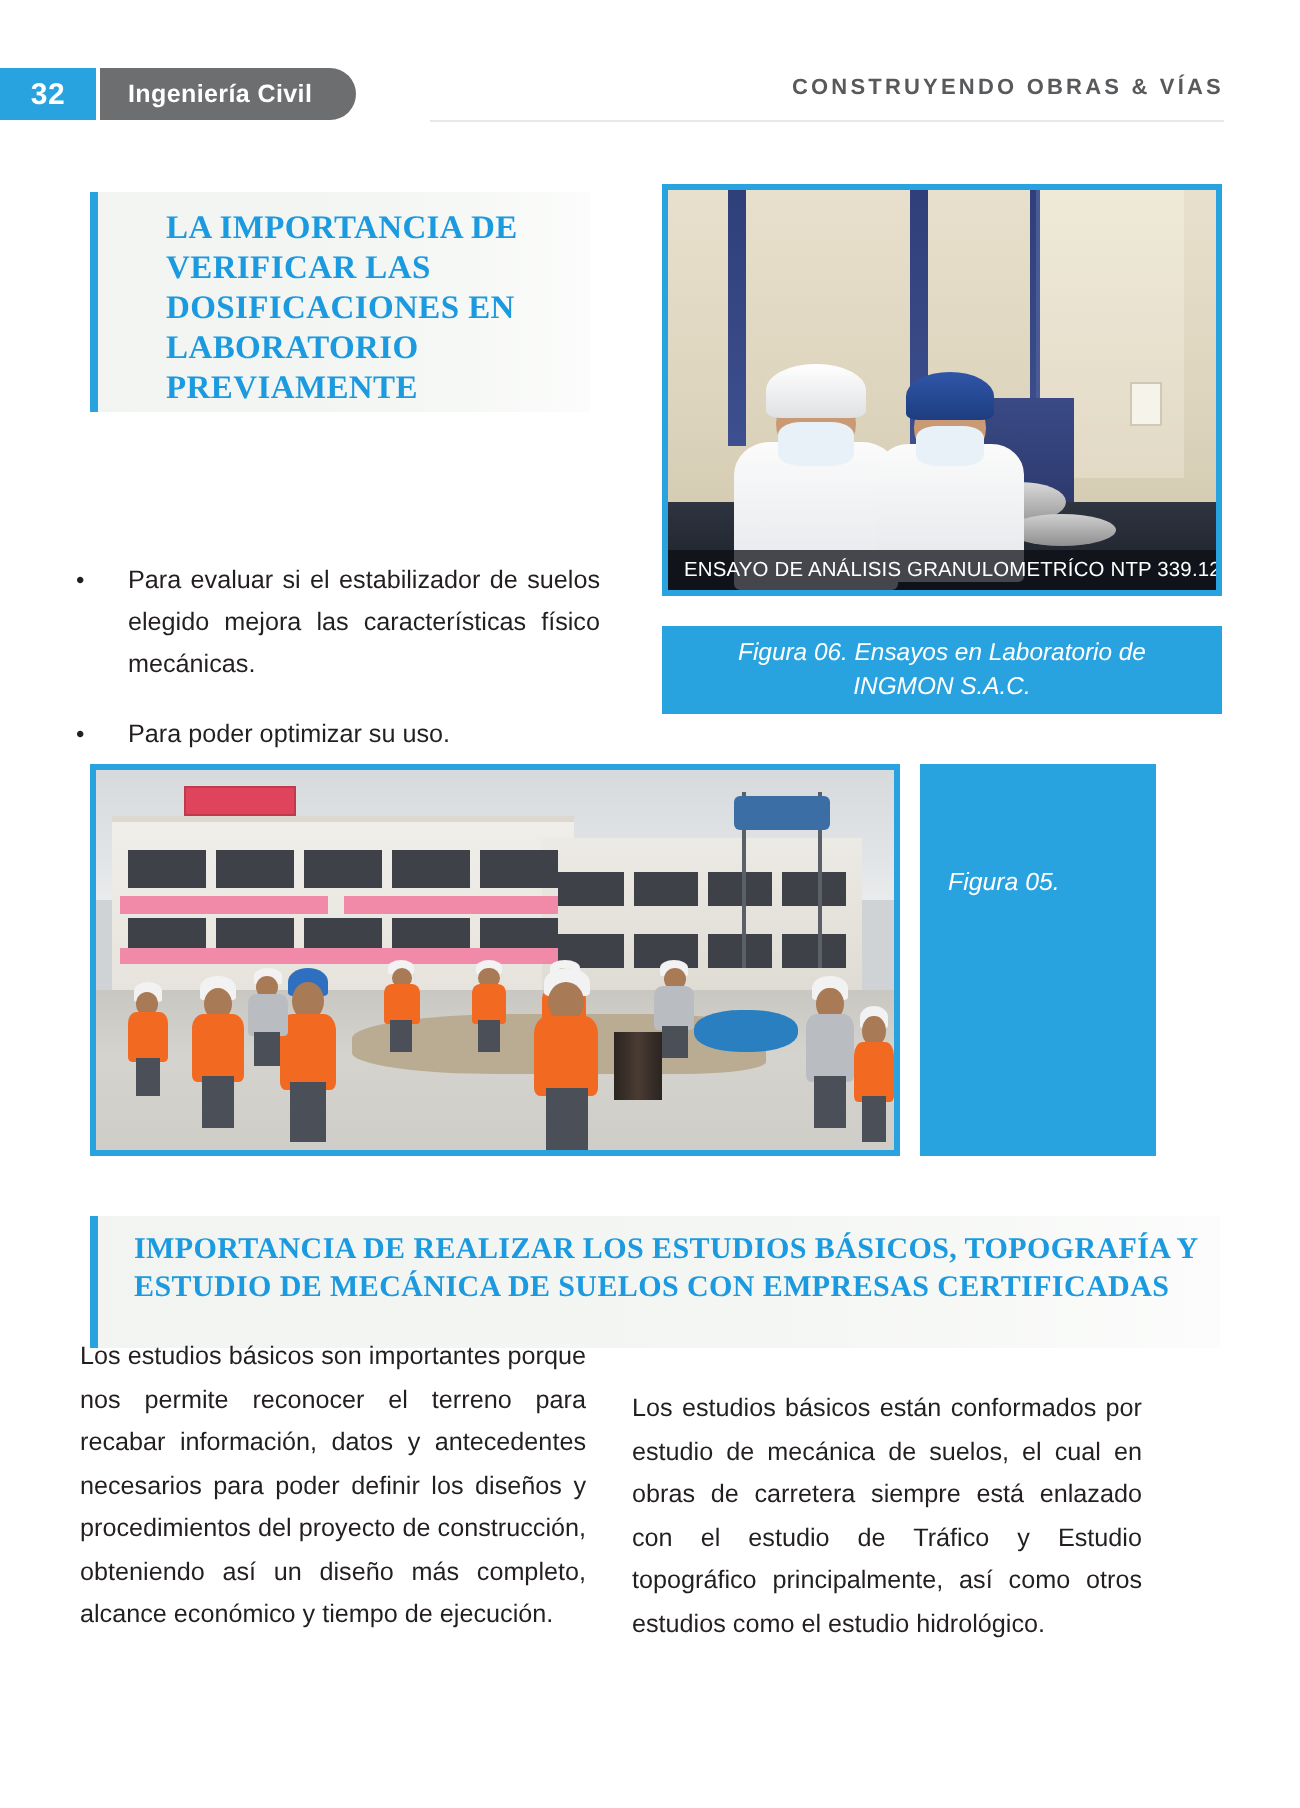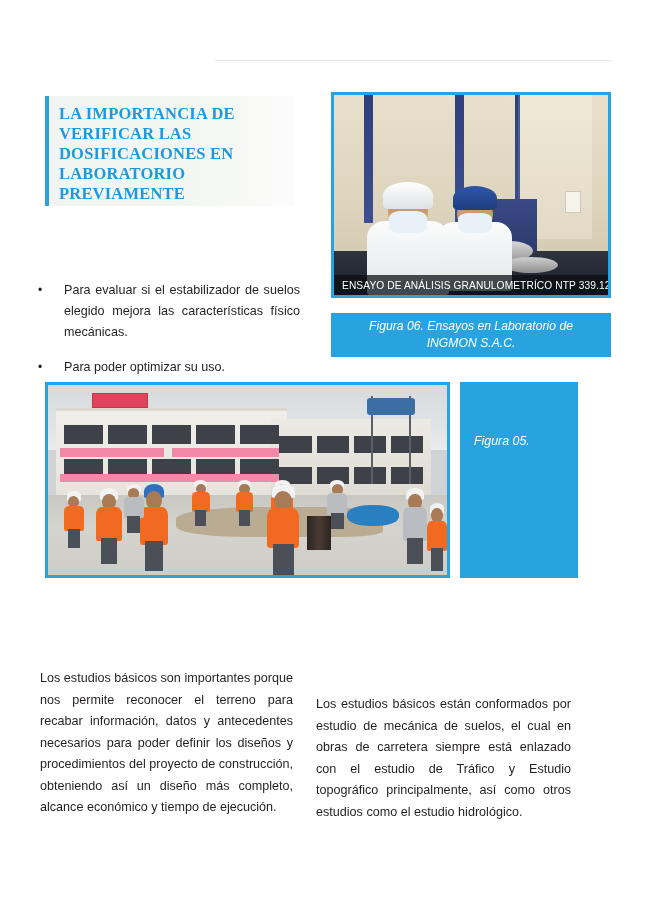--- a/index.html
+++ b/index.html
@@ -87,21 +87,21 @@
     letter-spacing: 0.2px;
   }
 
   #heading-1 {
     left: 45px; top: 96px;
     width: 250px; height: 110px;
   }
   #heading-1 .heading-text {
     font-size: 16.5px;
     line-height: 20px;
-    padding: 8px 0 0 10px;
+    padding: 8px 0 0 34px;
   }
 
   #heading-2 {
     left: 45px; top: 608px;
     width: 565px; height: 66px;
   }
   #heading-2 .heading-text {
     font-size: 15px;
     line-height: 19px;
     padding: 8px 0 0 18px;
@@ -410,20 +410,25 @@
     font-size: 12.4px;
     font-style: italic;
     line-height: 16.5px;
   }
 </style>
 </head>
 <body>
 
 <div class="page">
 
+  <div class="header">
+    <div class="page-number">32</div>
+    <div class="section-tab">Ingeniería Civil</div>
+    <div class="magazine-title">CONSTRUYENDO OBRAS &amp; VÍAS</div>
+  </div>
   <div class="header-rule"></div>
 
   <div class="heading-block" id="heading-1">
     <div class="heading-bar"></div>
     <div class="heading-text">LA IMPORTANCIA DE VERIFICAR LAS DOSIFICACIONES EN LABORATORIO PREVIAMENTE</div>
   </div>
 
 
   <div class="bullet-list">
     <div class="bullet-item">
@@ -578,17 +583,21 @@
       <div class="p-head"></div>
       <div class="p-vest"></div>
       <div class="p-legs"></div>
     </div>
   </div>
 
   <div class="figure-07-caption">
     <div class="fig07-label">Figura 05.</div>
   </div>
 
+  <div class="heading-block" id="heading-2">
+    <div class="heading-bar"></div>
+    <div class="heading-text">IMPORTANCIA DE REALIZAR LOS ESTUDIOS BÁSICOS, TOPOGRAFÍA Y ESTUDIO DE MECÁNICA DE SUELOS CON EMPRESAS CERTIFICADAS</div>
+  </div>
 
   <div class="col-text" id="col-left">Los estudios básicos son importantes porque nos permite reconocer el terreno para recabar información, datos y antecedentes necesarios para poder definir los diseños y procedimientos del proyecto de construcción, obteniendo así un diseño más completo, alcance económico y tiempo de ejecución.</div>
   <div class="col-text" id="col-right">Los estudios básicos están conformados por estudio de mecánica de suelos, el cual en obras de carretera siempre está enlazado con el estudio de Tráfico y Estudio topográfico principalmente, así como otros estudios como el estudio hidrológico.</div>
 
 </div>
 
 </body></html>

